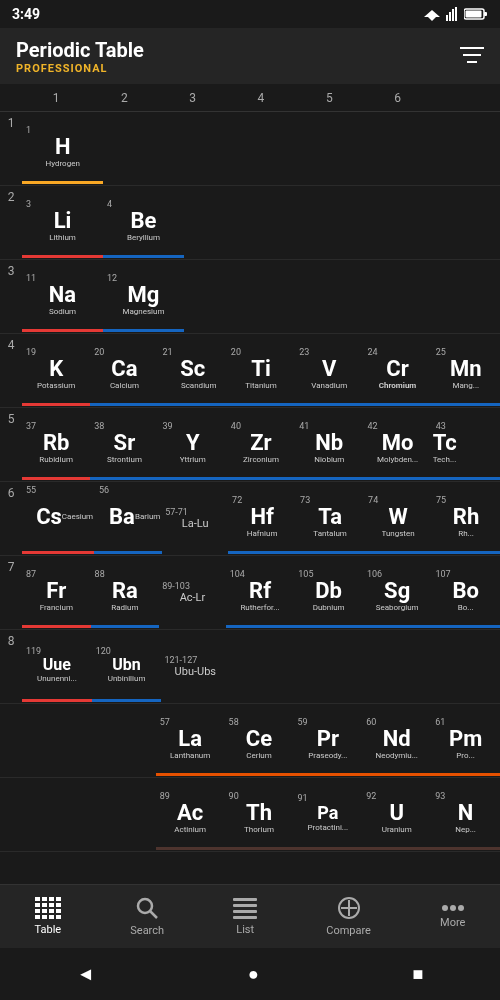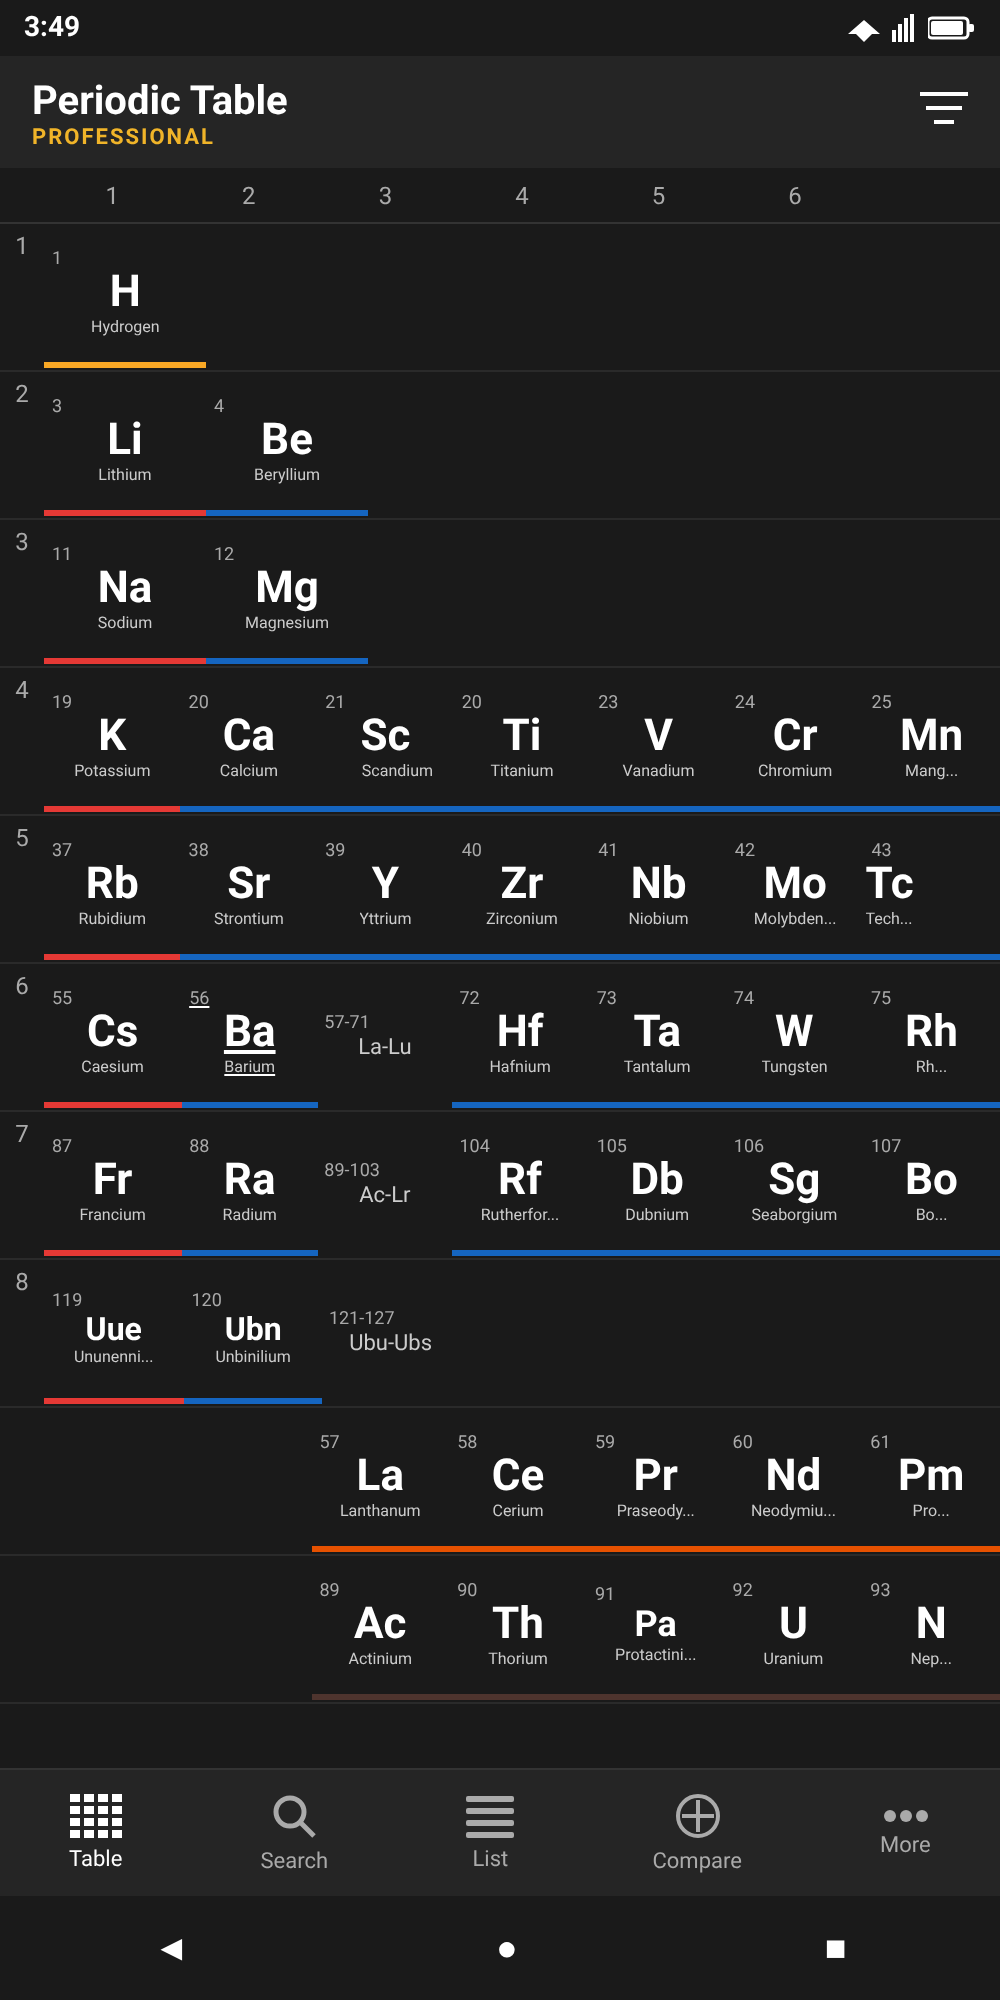--- a/index.html
+++ b/index.html
@@ -254,21 +254,21 @@
         <span style="font-size: 8px; color: rgb(204, 204, 204); text-align: center; line-height: 1.2; max-width: 100%; overflow: hidden;">Titanium</span>
       </div>
       <div style="flex: 1 1 0%; height: 70px; display: flex; flex-direction: column; align-items: center; justify-content: center; position: relative; cursor: pointer; padding: 2px 1px; border-bottom: 3px solid rgb(21, 101, 192);">
         <span style="font-size: 9px; color: rgb(170, 170, 170); align-self: flex-start; padding-left: 3px; line-height: 1;">23</span>
         <span style="font-size: 22px; font-weight: bold; line-height: 1.1;">V</span>
         <span style="font-size: 8px; color: rgb(204, 204, 204); text-align: center; line-height: 1.2; max-width: 100%; overflow: hidden;">Vanadium</span>
       </div>
       <div style="flex: 1 1 0%; height: 70px; display: flex; flex-direction: column; align-items: center; justify-content: center; position: relative; cursor: pointer; padding: 2px 1px; border-bottom: 3px solid rgb(21, 101, 192);">
         <span style="font-size: 9px; color: rgb(170, 170, 170); align-self: flex-start; padding-left: 3px; line-height: 1;">24</span>
         <span style="font-size: 22px; font-weight: bold; line-height: 1.1;">Cr</span>
-        <span style="font-size: 8px; color: rgb(204, 204, 204); text-align: center; line-height: 1.2; max-width: 100%; overflow: hidden;">Chromium</span>
+        <span style="font-size: 8px; color: rgb(204, 204, 204); text-align: center; line-height: 1.2; max-width: 100%; overflow: hidden; font-weight: bold;">Chromium</span>
       </div>
       <div style="flex: 1 1 0%; height: 70px; display: flex; flex-direction: column; align-items: center; justify-content: center; position: relative; cursor: pointer; padding: 2px 1px; border-bottom: 3px solid rgb(21, 101, 192);">
         <span style="font-size: 9px; color: rgb(170, 170, 170); align-self: flex-start; padding-left: 3px; line-height: 1;">25</span>
         <span style="font-size: 22px; font-weight: bold; line-height: 1.1;">Mn</span>
         <span style="font-size: 8px; color: rgb(204, 204, 204); text-align: center; line-height: 1.2; max-width: 100%; overflow: hidden;">Mang...</span>
       </div>
     </div>
     <div style="display: flex; align-items: center; height: 74px; border-bottom: 1px solid rgb(42, 42, 42);">
       <div style="width: 22px; flex-shrink: 0; text-align: center; color: rgb(170, 170, 170); font-size: 12px; align-self: flex-start; padding-top: 4px;">5</div>
       <div style="flex: 1 1 0%; height: 70px; display: flex; flex-direction: column; align-items: center; justify-content: center; position: relative; cursor: pointer; padding: 2px 1px; border-bottom: 3px solid rgb(229, 57, 53);">
@@ -302,26 +302,26 @@
         <span style="font-size: 8px; color: rgb(204, 204, 204); text-align: center; line-height: 1.2; max-width: 100%; overflow: hidden;">Molybden...</span>
       </div>
       <div style="flex: 1 1 0%; height: 70px; display: flex; flex-direction: column; align-items: flex-start; justify-content: center; position: relative; cursor: pointer; padding: 2px 1px; border-bottom: 3px solid rgb(21, 101, 192);">
         <span style="font-size: 9px; color: rgb(170, 170, 170); align-self: flex-start; padding-left: 3px; line-height: 1;">43</span>
         <span style="font-size: 22px; font-weight: bold; line-height: 1.1;">Tc</span>
         <span style="font-size: 8px; color: rgb(204, 204, 204); text-align: center; line-height: 1.2; max-width: 100%; overflow: hidden;">Tech...</span>
       </div>
     </div>
     <div style="display: flex; align-items: center; height: 74px; border-bottom: 1px solid rgb(42, 42, 42);">
       <div style="width: 22px; flex-shrink: 0; text-align: center; color: rgb(170, 170, 170); font-size: 12px; align-self: flex-start; padding-top: 4px;">6</div>
-      <div style="flex: 1 1 0%; height: 70px; display: flex; flex-direction: column; align-items: center; justify-content: center; position: relative; cursor: pointer; padding: 2px 1px; border-bottom: 3px solid rgb(229, 57, 53);">
+      <div style="flex: 1 1 0%; height: 70px; display: flex; flex-direction: row; align-items: center; justify-content: center; position: relative; cursor: pointer; padding: 2px 1px; border-bottom: 3px solid rgb(229, 57, 53);">
         <span style="font-size: 9px; color: rgb(170, 170, 170); align-self: flex-start; padding-left: 3px; line-height: 1;">55</span>
         <span style="font-size: 22px; font-weight: bold; line-height: 1.1;">Cs</span>
         <span style="font-size: 8px; color: rgb(204, 204, 204); text-align: center; line-height: 1.2; max-width: 100%; overflow: hidden;">Caesium</span>
       </div>
-      <div style="flex: 1 1 0%; height: 70px; display: flex; flex-direction: column; align-items: center; justify-content: center; position: relative; cursor: pointer; padding: 2px 1px; border-bottom: 3px solid rgb(21, 101, 192); text-decoration: underline;">
+      <div style="flex: 1 1 0%; height: 70px; display: flex; flex-direction: row; align-items: center; justify-content: center; position: relative; cursor: pointer; padding: 2px 1px; border-bottom: 3px solid rgb(21, 101, 192);">
         <span style="font-size: 9px; color: rgb(170, 170, 170); align-self: flex-start; padding-left: 3px; line-height: 1;">56</span>
         <span style="font-size: 22px; font-weight: bold; line-height: 1.1;">Ba</span>
         <span style="font-size: 8px; color: rgb(204, 204, 204); text-align: center; line-height: 1.2; max-width: 100%; overflow: hidden;">Barium</span>
       </div>
       <div style="flex: 1 1 0%; height: 70px; display: flex; flex-direction: column; align-items: center; justify-content: center; cursor: pointer;">
         <span style="font-size: 9px; color: rgb(170, 170, 170); align-self: flex-start; padding-left: 3px;">57-71</span>
         <span style="font-size: 11px; color: rgb(204, 204, 204);">La-Lu</span>
       </div>
       <div style="flex: 1 1 0%; height: 70px; display: flex; flex-direction: column; align-items: center; justify-content: center; position: relative; cursor: pointer; padding: 2px 1px; border-bottom: 3px solid rgb(21, 101, 192);">
         <span style="font-size: 9px; color: rgb(170, 170, 170); align-self: flex-start; padding-left: 3px; line-height: 1;">72</span>

